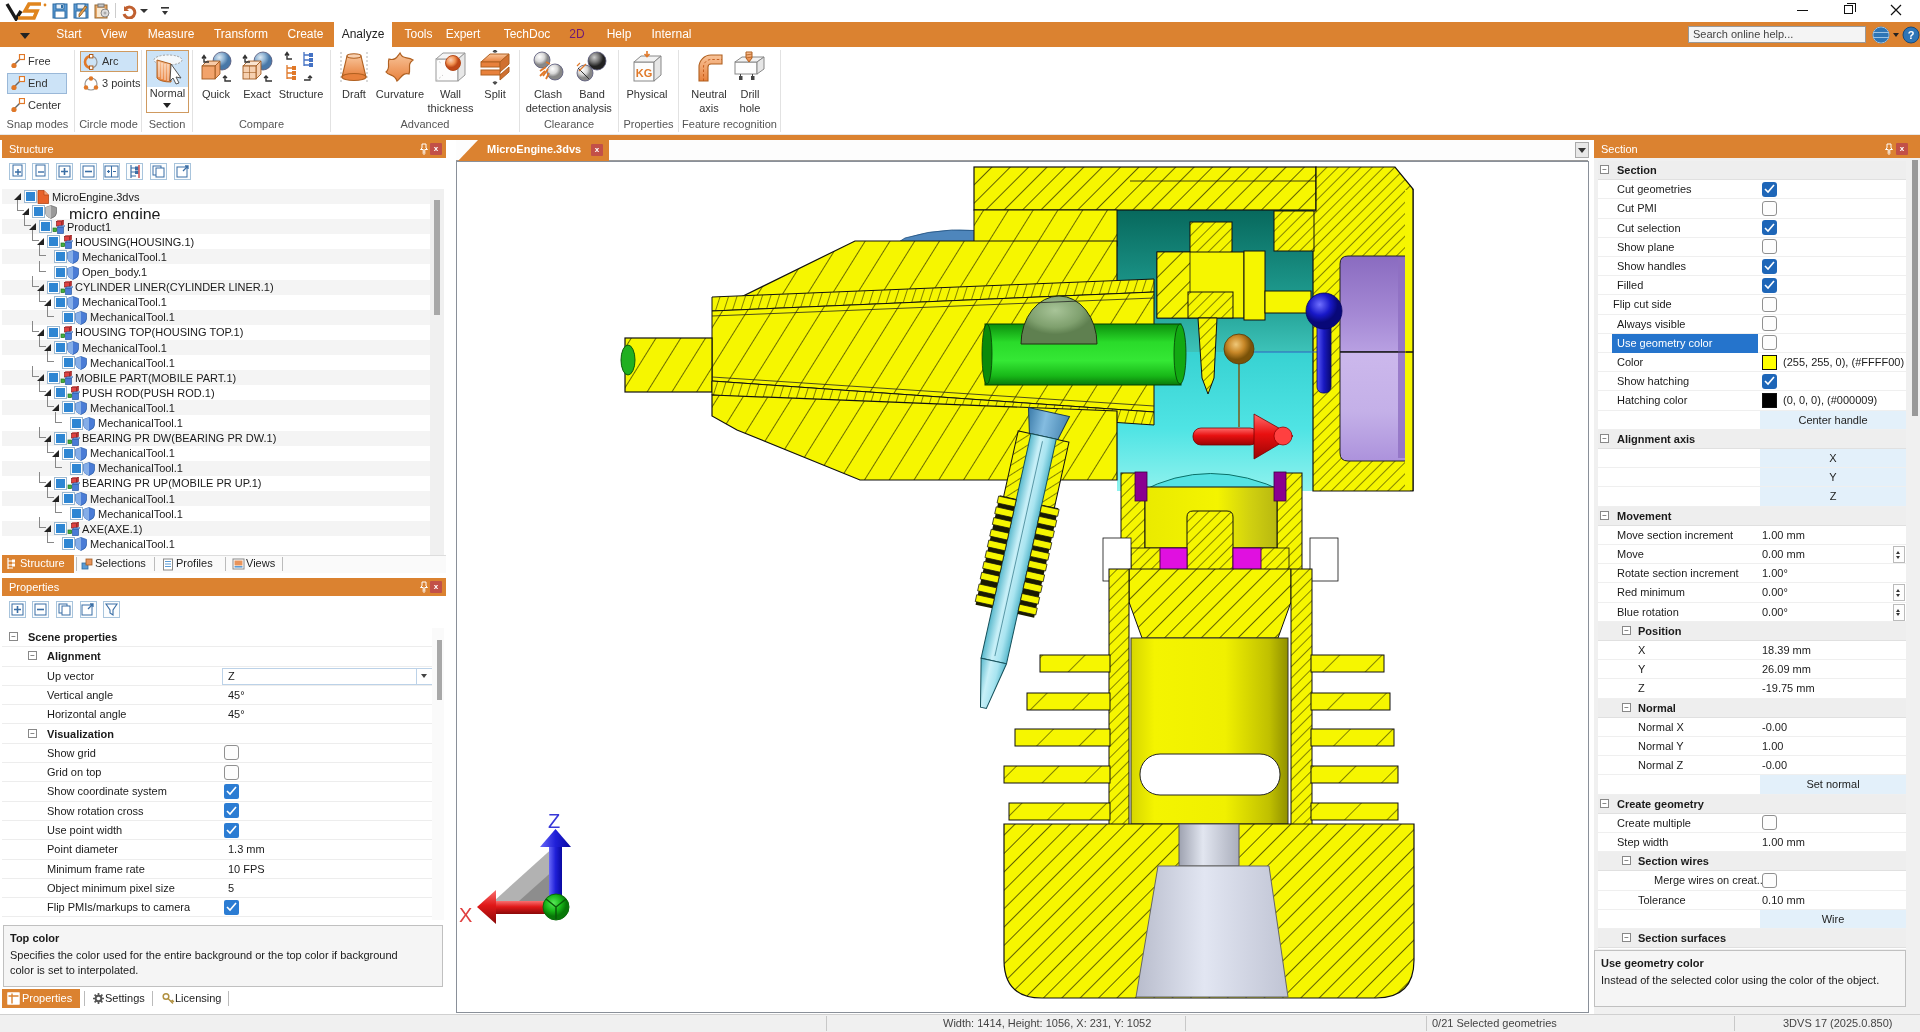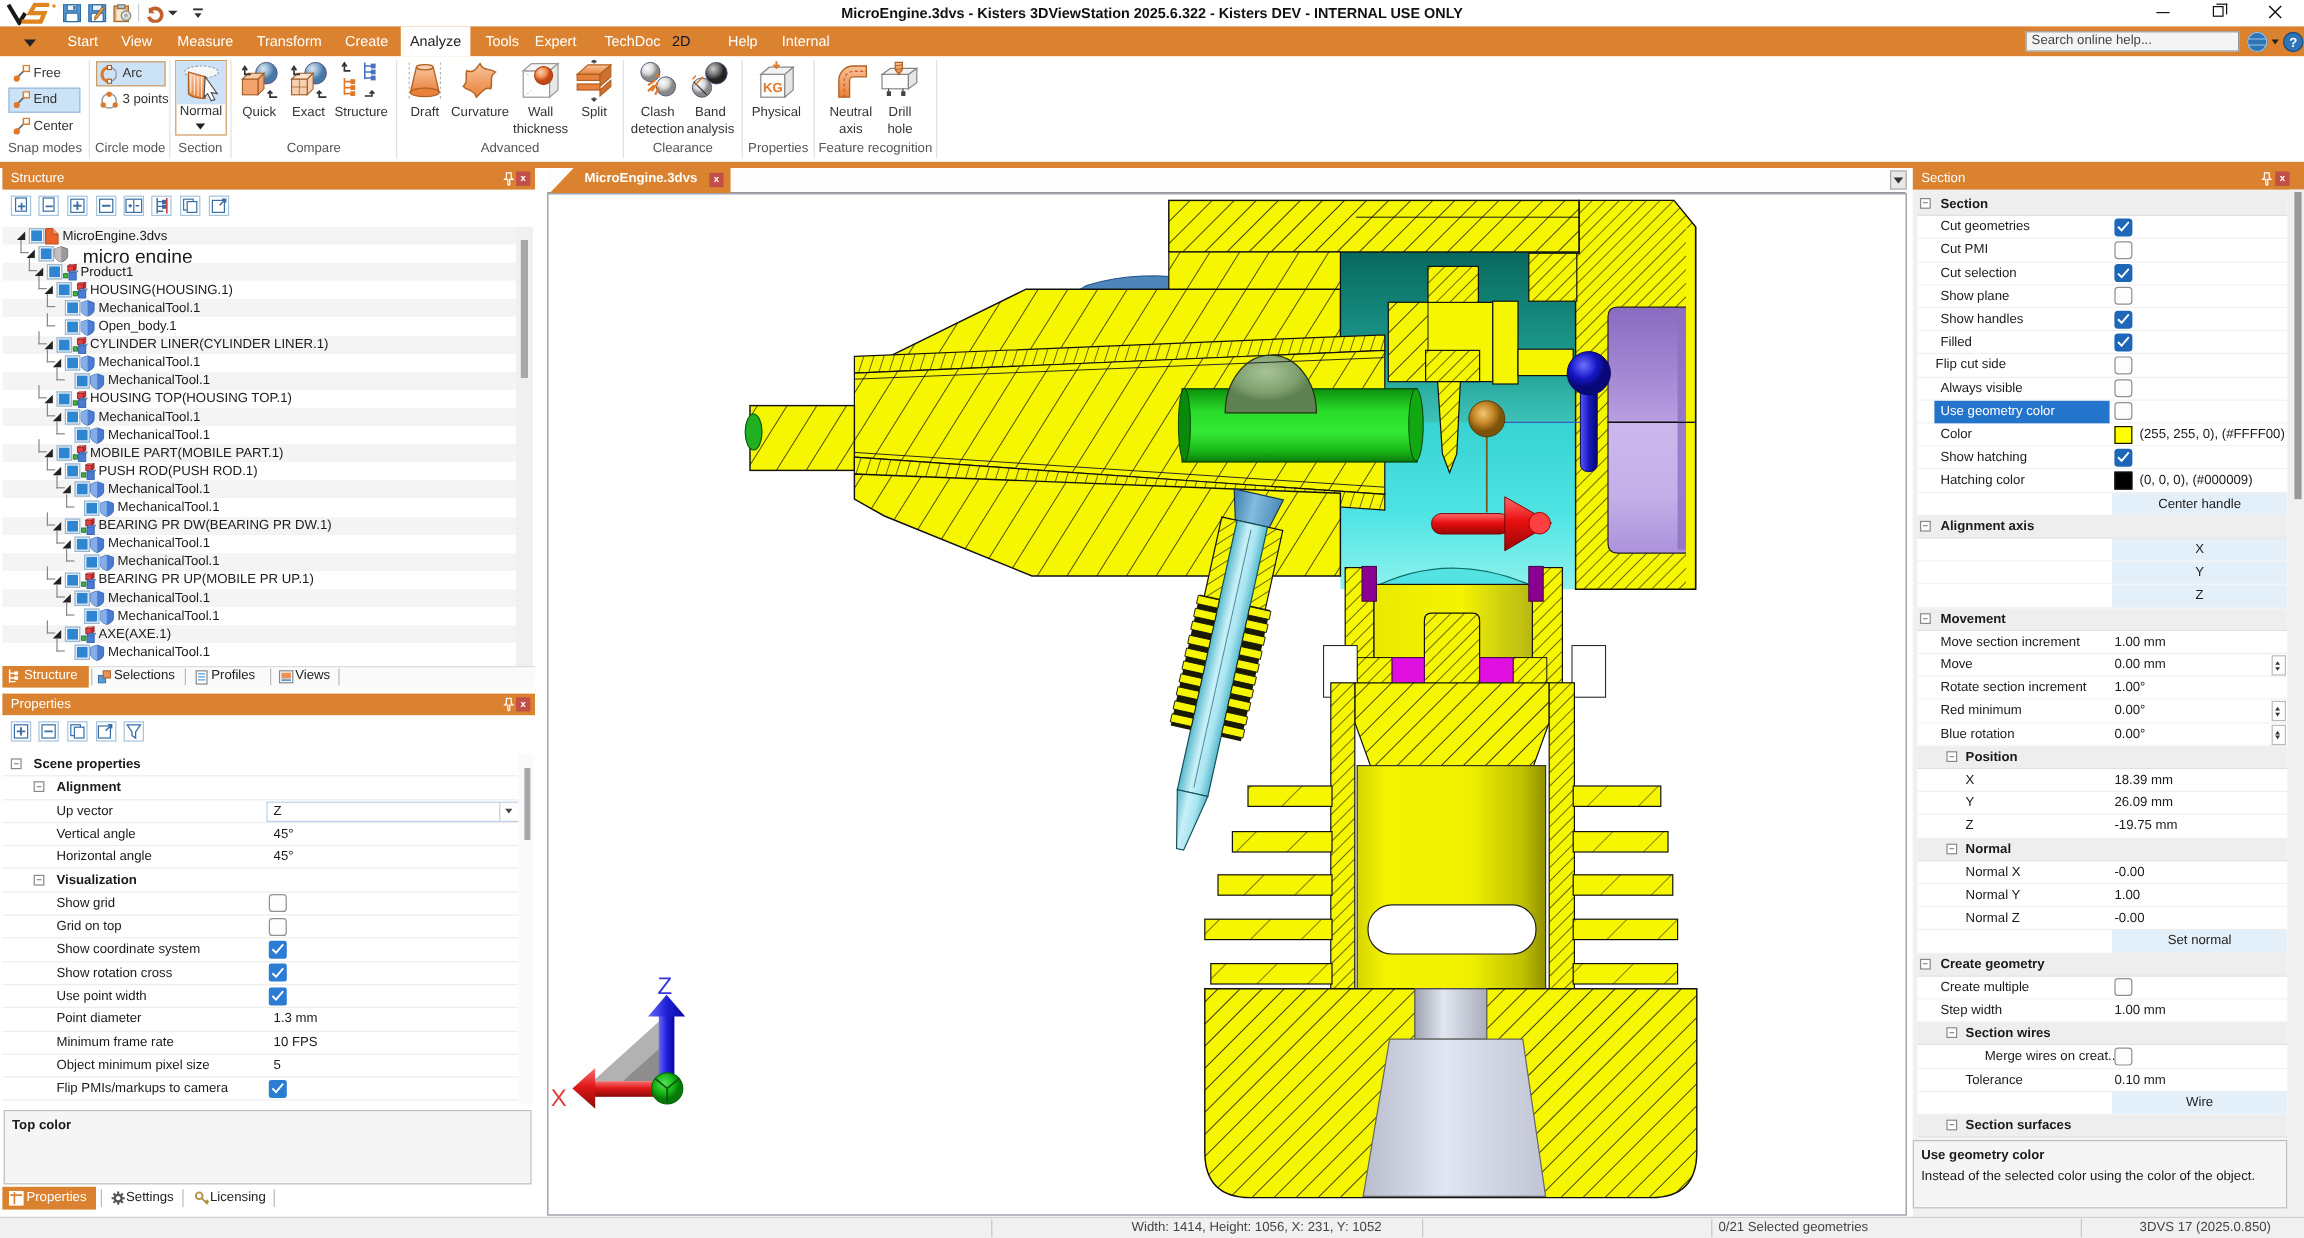--- a/index.html
+++ b/index.html
@@ -39,40 +39,39 @@
 <div class="a" style="left:115px;top:3px;width:1px;height:15px;background:#ccc"></div>
 <svg class="a" style="left:120px;top:3px" width="17" height="16" viewBox="0 0 17 16">
 <path d="M4,3 L4,8 L9,8" fill="#C06030"></path>
 <path d="M5,6 A5.5,5.5 0 1 1 4,11" stroke="#C06030" stroke-width="3" fill="none"></path>
     </svg>
 <div class="a" style="left:140px;top:9px;border:4px solid transparent;border-top:4px solid #333"></div>
 <svg class="a" style="left:160px;top:6px" width="10" height="10" viewBox="0 0 10 10">
 <rect x="1" y="1" width="8" height="1.6" fill="#333"></rect>
       <path d="M2,5 L8,5 L5,9 Z" fill="#333"></path>
     </svg>
-<div class="a tl" style="left:0;top:4px;width:1920px;text-align:center;font-size:12px;font-weight:bold;color:#111">MicroEngine.3dvs - Kisters 3DViewStation 2025.6.322 - Kisters DEV - INTERNAL USE ONLY</div>
 <div class="a" style="left:1797px;top:10px;width:11px;height:1px;background:#111"></div>
 <div class="a" style="left:1844px;top:5px;width:9px;height:9px;border:1px solid #111"></div>
 <div class="a" style="left:1847px;top:3px;width:9px;height:9px;border:1px solid #111;border-left:none;border-bottom:none"></div>
 <svg class="a" style="left:1890px;top:4px" width="12" height="12" viewBox="0 0 12 12">
       <path d="M1,1 L11,11 M11,1 L1,11" stroke="#111" stroke-width="1.2"></path>
     </svg>
 </div>
 <div class="a or" style="left:0;top:22px;width:1920px;height:25px"></div>
 <div class="a" style="left:20px;top:33px;border:5px solid transparent;border-top:6px solid #222"></div>
 <div class="a" style="left:50px;top:22px;width:38px;height:25px;color:#fff;text-align:center;font-size:12px;line-height:25px">Start</div>
 <div class="a" style="left:96px;top:22px;width:36px;height:25px;color:#fff;text-align:center;font-size:12px;line-height:25px">View</div>
 <div class="a" style="left:142px;top:22px;width:58px;height:25px;color:#fff;text-align:center;font-size:12px;line-height:25px">Measure</div>
 <div class="a" style="left:209px;top:22px;width:64px;height:25px;color:#fff;text-align:center;font-size:12px;line-height:25px">Transform</div>
 <div class="a" style="left:281px;top:22px;width:49px;height:25px;color:#fff;text-align:center;font-size:12px;line-height:25px">Create</div>
 <div class="a" style="left:334px;top:22px;width:58px;height:25px;background:#fff;color:#222;text-align:center;font-size:12px;line-height:25px">Analyze</div>
 <div class="a" style="left:398px;top:22px;width:41px;height:25px;color:#fff;text-align:center;font-size:12px;line-height:25px">Tools</div>
 <div class="a" style="left:440px;top:22px;width:46px;height:25px;color:#fff;text-align:center;font-size:12px;line-height:25px">Expert</div>
 <div class="a" style="left:495px;top:22px;width:64px;height:25px;color:#fff;text-align:center;font-size:12px;line-height:25px">TechDoc</div>
-<div class="a" style="left:560px;top:22px;width:34px;height:25px;color:#0f172a;text-align:left;font-size:12px;line-height:25px">2D</div>
+<div class="a" style="left:560px;top:22px;width:34px;height:25px;color:#701a75;text-align:center;font-size:12px;line-height:25px">2D</div>
 <div class="a" style="left:598px;top:22px;width:42px;height:25px;color:#fff;text-align:center;font-size:12px;line-height:25px">Help</div>
 <div class="a" style="left:642px;top:22px;width:59px;height:25px;color:#fff;text-align:center;font-size:12px;line-height:25px">Internal</div>
 <div class="a" style="left:1688px;top:26px;width:178px;height:17px;background:#f4f4f4;border:1px solid #999;color:#444;font-size:11px;line-height:15px;padding-left:4px">Search online help...</div>
 <svg class="a" style="left:1872px;top:26px" width="18" height="18" viewBox="0 0 18 18">
 <circle cx="9" cy="9" r="8" fill="#2E75B6" stroke="#1a4a7a"></circle>
     <path d="M9,1 A8,8 0 0 0 9,17 M9,1 A8,8 0 0 1 9,17 M1.5,6.5 L16.5,6.5 M1.5,11.5 L16.5,11.5" stroke="#9cc3e5" stroke-width="1" fill="none"></path>
   </svg>
 <div class="a" style="left:1893px;top:33px;border:3.5px solid transparent;border-top:4.5px solid #222"></div>
 <svg class="a" style="left:1902px;top:26px" width="18" height="18" viewBox="0 0 18 18">
 <circle cx="9" cy="9" r="8" fill="#2E75B6" stroke="#1a4a7a"></circle>
@@ -720,20 +719,21 @@
 <div class="a tl" style="left:45px;top:273.2px">Flip PMIs/markups to camera</div>
 <div class="a" style="left:222px;top:271.7px;width:15px;height:15px;background:#2B7CD3;border-radius:2px"></div>
 <svg class="a" style="left:224px;top:274.2px" width="11" height="10">
       <path d="M1,5 L4,8 L10,1" stroke="#fff" stroke-width="1.6" fill="none"></path>
     </svg>
 </div>
 <div class="a" style="left:432px;top:628px;width:12px;height:292px;background:#fafafa"></div>
 <div class="a" style="left:437px;top:640px;width:5px;height:60px;background:#a8a8a8"></div>
 <div class="a" style="left:3px;top:925px;width:440px;height:62px;background:#f5f5f5;border:1px solid #c0c0c0">
 <div class="tl" style="padding:6px 0 0 6px;font-weight:bold">Top color</div>
+<div style="padding:4px 34px 0 6px;line-height:14.5px">Specifies the color used for the entire background or the top color if background color is set to interpolated.</div>
 </div>
 <div class="a or" style="left:2px;top:989px;width:78px;height:19px;color:#fff;font-size:11px;line-height:18px;padding-left:20px">Properties</div>
 <svg class="a" style="left:7px;top:992px" width="13" height="13" viewBox="0 0 13 13">
     <rect x="1" y="1" width="11" height="11" fill="#fff" stroke="#fff"></rect>
     <path d="M1,4 L12,4 M5,1 L5,12" stroke="#DB8230" stroke-width="1.4"></path>
     <rect x="1" y="1" width="11" height="11" fill="none" stroke="#fff"></rect>
   </svg>
 <div class="a tl" style="left:88px;top:989px;height:19px;font-size:11px;line-height:18px;padding-left:17px;color:#222">Settings</div>
 <div class="a tl" style="left:158px;top:989px;height:19px;font-size:11px;line-height:18px;padding-left:17px;color:#222">Licensing</div>
 <svg class="a" style="left:92px;top:992px" width="13" height="13" viewBox="0 0 13 13">

